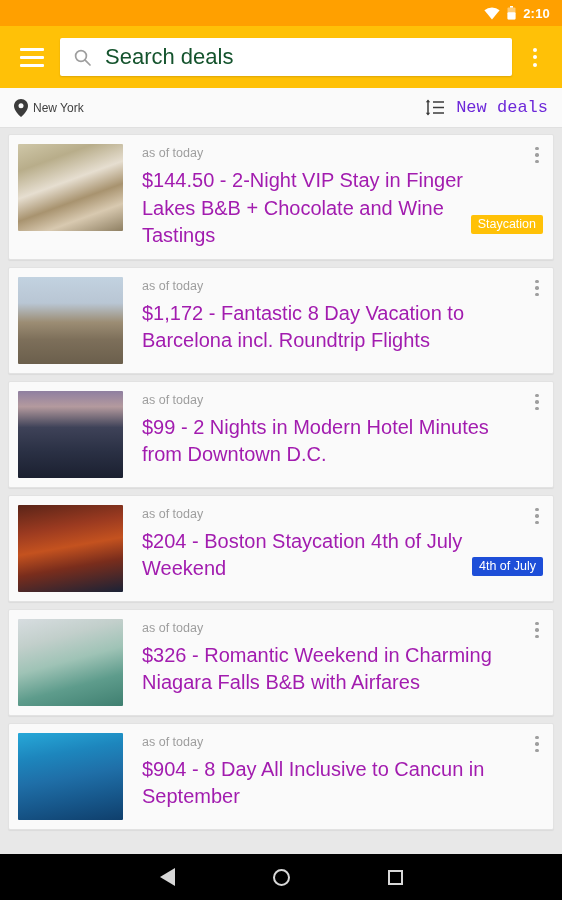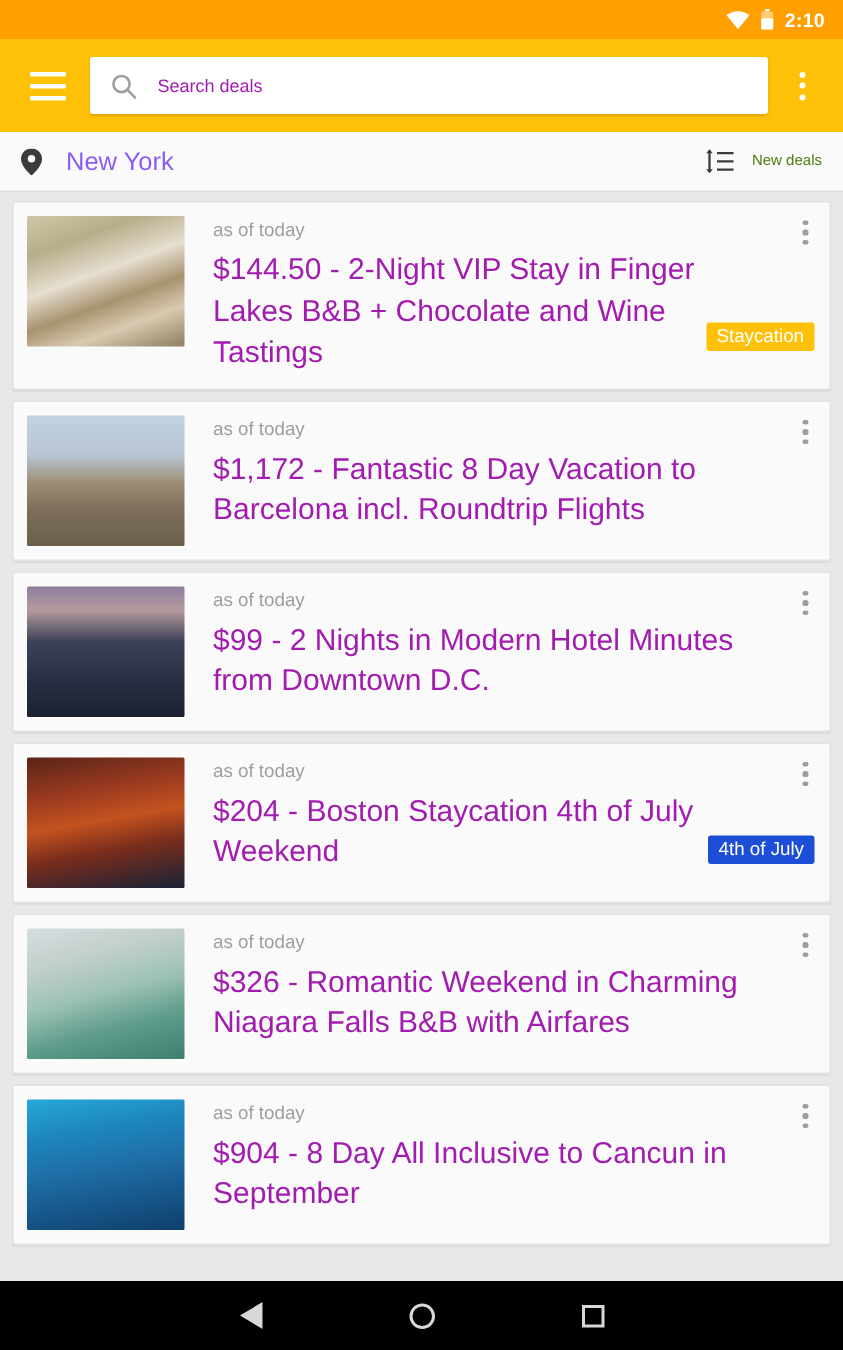--- a/index.html
+++ b/index.html
@@ -27,21 +27,21 @@
     width:40px; height:40px; display:flex; flex-direction:column;
     justify-content:center; align-items:center; gap:5px; cursor:pointer; flex:0 0 40px;
   }
   .hamburger span { display:block; width:24px; height:3px; background:#fff; border-radius:1px; }
 
   .searchbox {
     flex:1 1 auto; height:38px; background:#fff; border-radius:2px;
     margin:0 6px 0 8px; display:flex; align-items:center; padding:0 14px;
     box-shadow:0 1px 2px rgba(0,0,0,.14);
   }
-  .search-ph { color:#a21caf; font-size:12px; margin-left:14px; }
+  .search-ph { color:#14532d; font-size:22px; margin-left:14px; }
 
   .overflow {
     width:34px; height:44px; display:flex; flex-direction:column;
     align-items:center; justify-content:center; gap:3.5px; cursor:pointer; flex:0 0 34px;
   }
   .overflow i { display:block; width:4px; height:4px; border-radius:50%; background:#fff; }
 
   
   .tabs { display:flex; align-items:flex-end; height:36px; padding:0 0 0 14px; }
   .tab {
@@ -54,22 +54,22 @@
     content:""; position:absolute; left:-4px; right:8px; bottom:0;
     height:3px; background:#fff;
   }
 
   
   .locbar {
     flex:0 0 40px; height:40px; background:#fafafa; border-bottom:1px solid #e0e0e0;
     display:flex; align-items:center; padding:0 14px 0 14px; justify-content:space-between;
   }
   .loc-left, .loc-right { display:flex; align-items:center; cursor:pointer; }
-  .loc-text { font-size:17px; color:#8b5cf6; margin-left:16px; }
-  .sort-text { font-size:10px; color:#4d7c0f; margin-left:11px; }
+  .loc-text { font-size:12px; color:#404040; margin-left:5px; }
+  .sort-text { font-size:17px; color:#6d28d9; margin-left:11px;font-family:Liberation Mono, monospace; }
 
   
   .list { flex:1 1 auto; overflow:hidden; padding:6px 8px 0 8px; background:#e8e8e8; }
   .card {
     background:#fafafa; border:1px solid #e2e2e2; border-radius:2px;
     margin-bottom:7px; padding:9px 10px 9px 9px;
     display:flex; position:relative; box-shadow:0 1px 1px rgba(0,0,0,.06);
     cursor:pointer;
   }
   .thumb {

